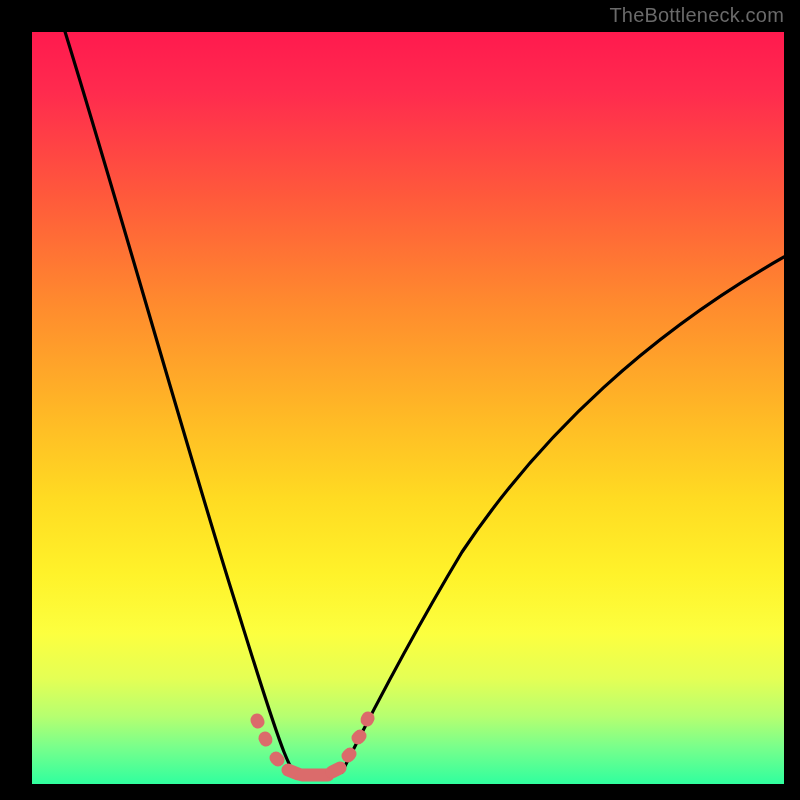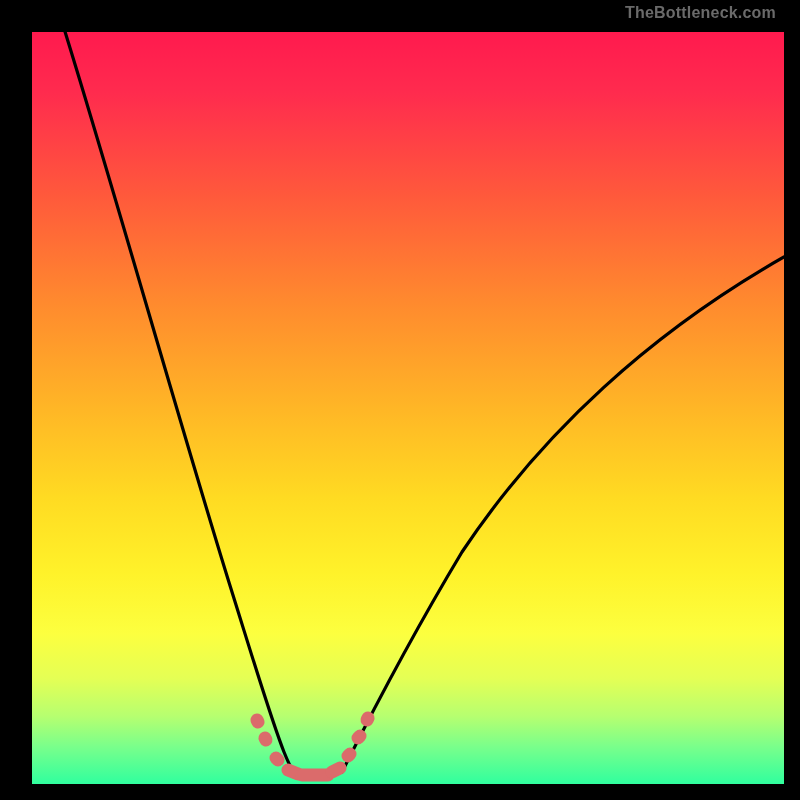--- a/index.html
+++ b/index.html
@@ -52,24 +52,24 @@
   svg.curves {
     position: absolute;
     left: 0;
     top: 0;
     width: 100%;
     height: 100%;
   }
   .watermark {
     position: absolute;
     top: 4px;
-    right: 24px;
+    right: 16px;
     color: #6a6a6a;
-    font-size: 16px;
-    font-weight: 700;
+    font-size: 20px;
+    font-weight: 400;
     letter-spacing: 0.2px;
   }
 </style>
 </head>
 <body>
 
 <div class="frame">
 
   <div class="plot-area">
     <div class="gradient"></div>

